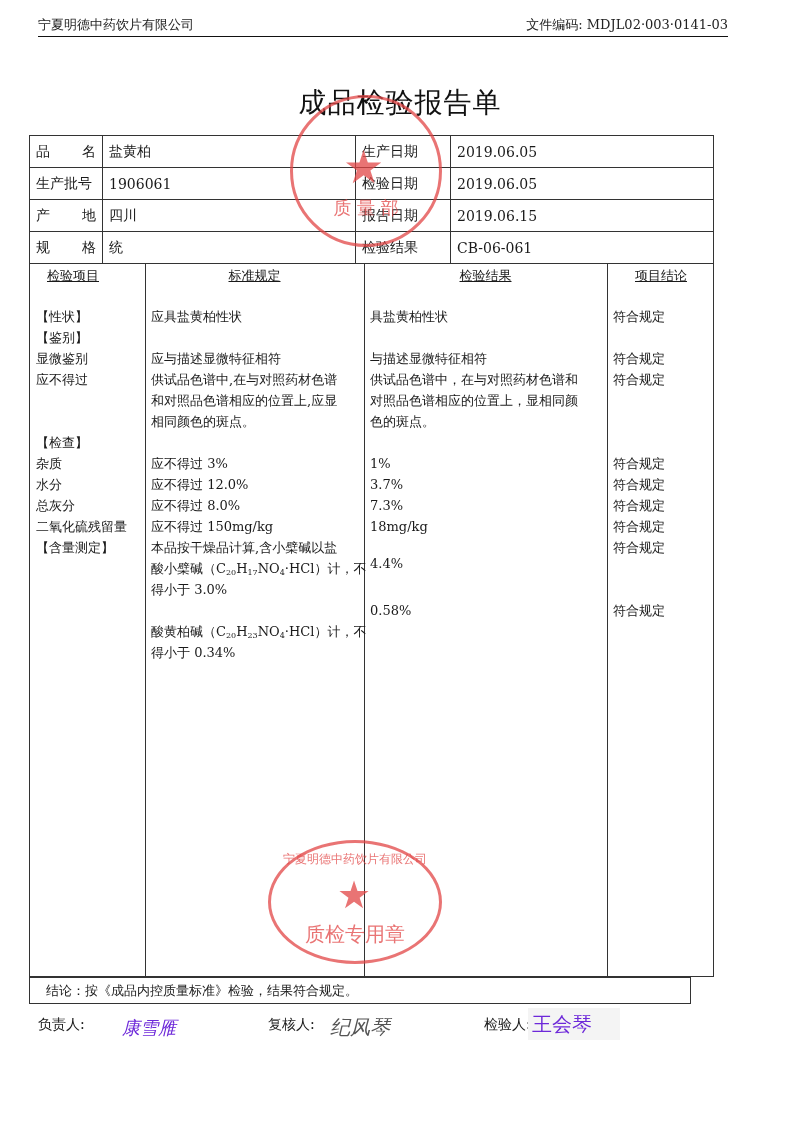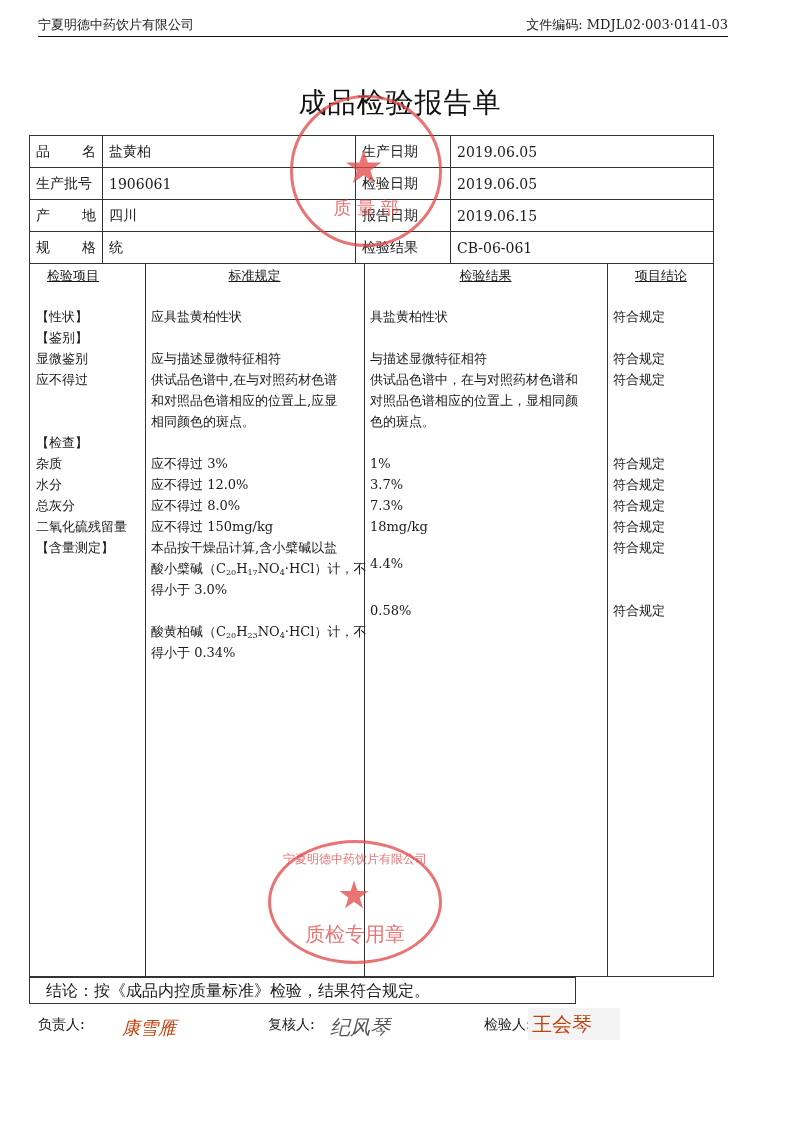--- a/index.html
+++ b/index.html
@@ -15,24 +15,24 @@
   .info { position:absolute; left:29px; top:135px; width:685px; border-collapse:collapse; font-size:14px; }
   .info td { border:1px solid #333; height:31px; padding:0 6px; vertical-align:middle; }
   .info td.k { width:60px; }
   .info td.k2 { width:82px; }
   .info .spread { display:flex; justify-content:space-between; }
   .grid { position:absolute; left:29px; top:263px; width:685px; height:714px; border:1px solid #333; border-top:none; box-sizing:border-box; }
   .col { position:absolute; top:0; bottom:0; border-right:1px solid #333; }
   .cell-h { position:absolute; top:4px; font-size:13px; text-decoration:underline; text-align:center; }
   .line { position:absolute; font-size:13px; line-height:21px; white-space:nowrap; }
   sub { font-size:8px; vertical-align:-2px; }
-  .concl { position:absolute; left:29px; top:977px; width:547px; height:27px; border:1px solid #333; box-sizing:border-box;
-           font-size:16px; padding-left:16px; line-height:25px; }
+  .concl { position:absolute; left:29px; top:977px; width:662px; height:27px; border:1px solid #333; box-sizing:border-box;
+           font-size:13px; padding-left:16px; line-height:25px; }
   .sig { position:absolute; top:1016px; font-size:14px; }
-  .hand { position:absolute; font-family:"DejaVu Sans","Liberation Sans",sans-serif; font-style:italic; color:#c2410c; }
+  .hand { position:absolute; font-family:"DejaVu Sans","Liberation Sans",sans-serif; font-style:italic; color:#6d28d9; }
   .stamp { position:absolute; border:3px solid rgba(225,70,70,0.75); border-radius:50%; color:rgba(225,70,70,0.75); }
   .stamp .star { position:absolute; font-style:normal; }
   .stamp .txt { position:absolute; left:0; right:0; text-align:center; }
 </style>
 </head>
 <body>
 
 <div class="hdr">
   <span class="l">宁夏明德中药饮片有限公司</span>
   <span class="r">文件编码: MDJL02·003·0141-03</span>

